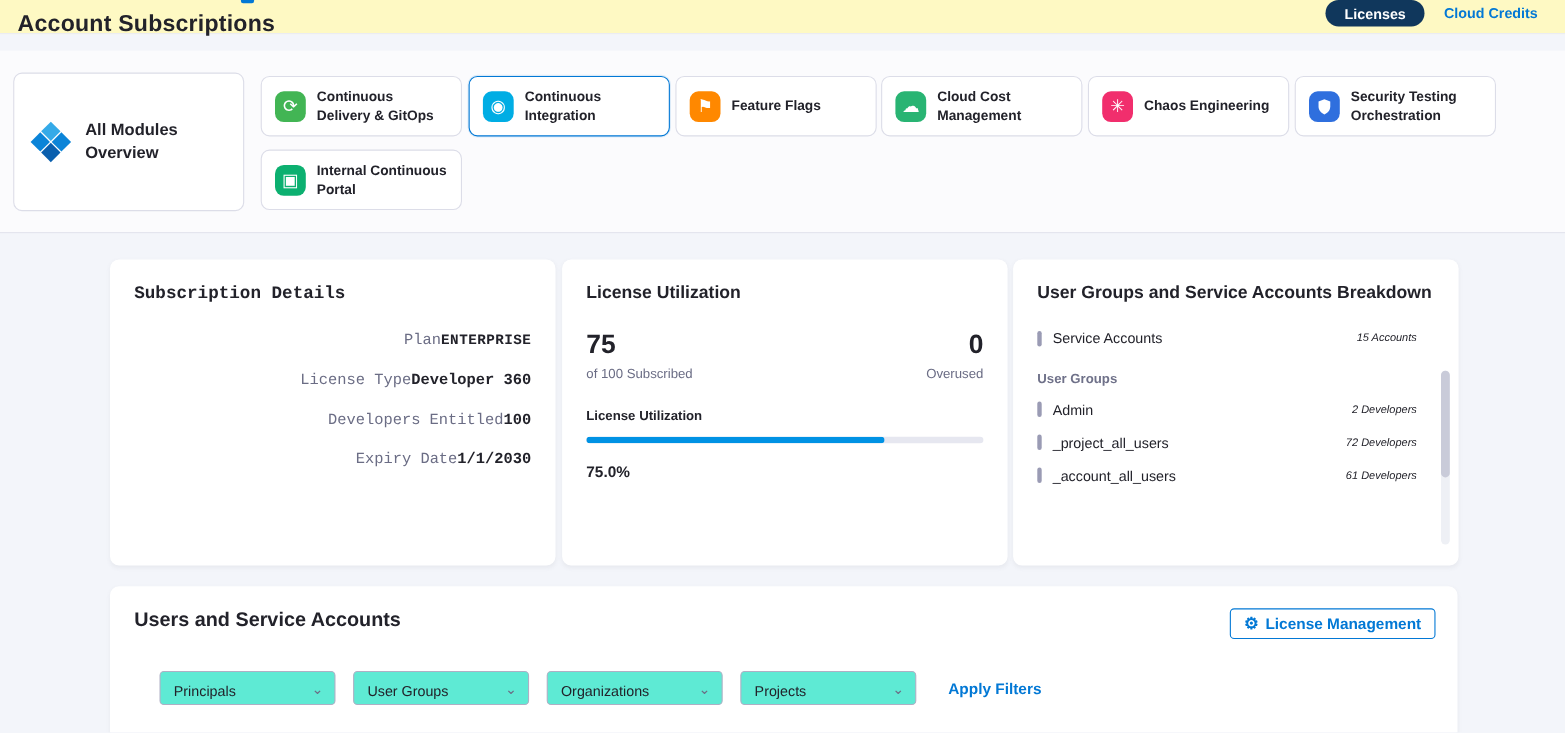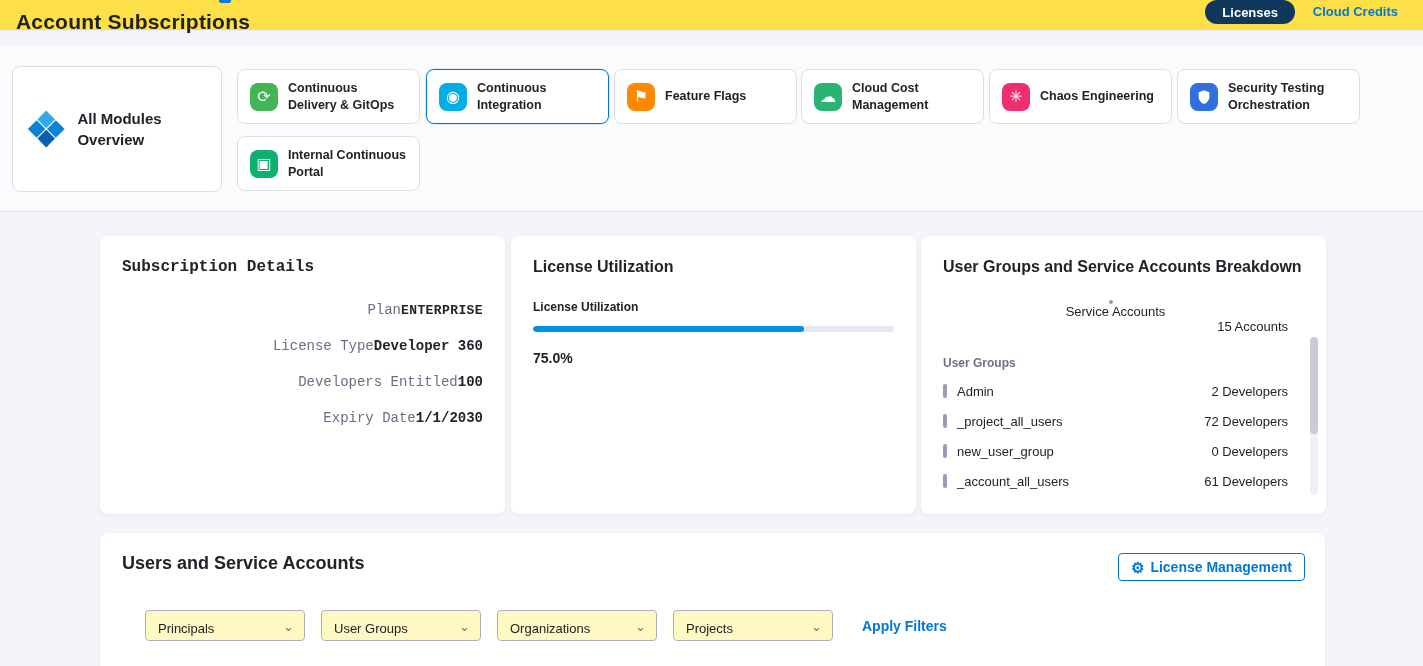--- a/index.html
+++ b/index.html
@@ -4,21 +4,21 @@
 <style>
   * { margin:0; padding:0; box-sizing:border-box; }
   html,body { background:#f3f5fa; }
   .page {
     position:relative; width:1423px; height:666px; overflow:hidden;
     background:#f3f5fa;
     font-family:"Liberation Sans","DejaVu Sans",sans-serif;
     color:#22222a;
   }
   
-  .topbar { position:absolute; top:0; left:0; right:0; height:31px; background:#fde047; border-bottom:1px solid #ebecf2; z-index:5; }
+  .topbar { position:absolute; top:0; left:0; right:0; height:31px; background:#fef9c3; border-bottom:1px solid #ebecf2; z-index:5; }
   .page-title { position:absolute; left:16px; top:10px; font-size:21px; font-weight:bold; letter-spacing:.2px; }
   .clipped-link-fragment { position:absolute; left:219px; top:0; width:12px; height:3px; background:#0278d5; border-radius:0 0 2px 2px; }
   .licenses-pill { position:absolute; right:128px; top:0; height:24px; padding:0 17px; border-radius:13px; color:#ffffff; font-size:13px; font-weight:bold; display:flex; align-items:center; cursor:pointer; }
   .cloud-credits { position:absolute; right:25px; top:4px; color:#0278d5; font-size:13px; font-weight:bold; cursor:pointer; }
 
   
   .module-strip { position:absolute; top:46px; left:0; right:0; height:166px; background:#fbfbfd; border-bottom:1px solid #e2e3ed; z-index:4; }
   .overview-card { position:absolute; left:12px; top:20px; width:210px; height:126px; background:#fff; border:1px solid #dcdde8; border-radius:8px; display:flex; align-items:center; gap:12px; padding:0 14px; cursor:pointer; }
   .overview-label { font-size:15px; font-weight:bold; line-height:1.4; }
   .module-card { position:absolute; width:183px; height:55px; background:#fff; border:1px solid #dcdde8; border-radius:8px; display:flex; align-items:center; gap:10px; padding:0 12px; cursor:pointer; }
@@ -40,35 +40,35 @@
   .lu-top { display:flex; justify-content:space-between; margin-top:24px; }
   .lu-big { font-size:24px; font-weight:bold; }
   .lu-cap { font-size:12px; color:#6b6d85; margin-top:5px; }
   .lu-right { text-align:right; }
   .lu-bar-label { margin-top:24px; font-size:12px; font-weight:bold; }
   .lu-track { margin-top:12px; height:6px; background:#e6e7f0; border-radius:3px; position:relative; overflow:hidden; }
   .lu-fill { position:absolute; left:0; top:0; bottom:0; border-radius:3px; }
   .lu-pct { margin-top:18px; font-size:14px; font-weight:bold; }
 
   .sa-row, .ug-row { display:flex; align-items:center; font-size:13px; padding-right:16px; }
-  .sa-row { margin-top:24px;flex-direction:column; }
+  .sa-row { margin-top:24px; }
   .ug-row { margin-top:12px; height:18px; }
   .bar-glyph { width:4px; height:14px; border-radius:2px; background:#9a9bb4; margin-right:10px; flex:0 0 4px; }
-  .row-value { margin-left:auto; font-size:13px; }
+  .row-value { margin-left:auto; font-size:10px;font-style:italic; }
   .ug-header { margin-top:22px; font-size:12px; font-weight:bold; color:#6f7189; }
   .scrollbar { position:absolute; right:8px; top:101px; width:8px; height:158px; background:#eef0f5; border-radius:4px; }
   .scroll-thumb { position:absolute; left:0; top:0; width:8px; height:97px; background:#c9cbd9; border-radius:4px; cursor:pointer; }
 
   
   .bottom-card { position:absolute; left:100px; top:533px; width:1225px; height:170px; background:#fff; border-radius:8px; box-shadow:0 2px 4px rgba(96,97,112,.08); }
   .section-title { position:absolute; left:22px; top:20px; font-size:18px; font-weight:bold; }
   .lm-button { position:absolute; right:20px; top:20px; height:28px; border:1px solid #0278d5; border-radius:4px; background:#fff; color:#0278d5; font-size:14px; font-weight:600; display:flex; align-items:center; gap:6px; padding:0 12px; cursor:pointer; }
   .gear { font-size:15px; line-height:1; }
   .filters { position:absolute; left:45px; top:77px; display:flex; align-items:center; gap:16px; }
-  .select { width:160px; height:31px; background:#fef9c3; border:1px solid #aeafc4; border-radius:4px; display:flex; align-items:center; justify-content:space-between; padding:5px 10px 0 12px; font-size:13px; cursor:pointer; }
+  .select { width:160px; height:31px; background:#5eead4; border:1px solid #aeafc4; border-radius:4px; display:flex; align-items:center; justify-content:space-between; padding:5px 10px 0 12px; font-size:13px; cursor:pointer; }
   .chevron { color:#6b6d85; font-size:13px; line-height:1; margin-top:-4px; }
   .apply-filters { margin-left:13px; color:#0278d5; font-size:14px; font-weight:bold; cursor:pointer; }
 </style>
 </head>
 <body>
 
 <div class="page">
 
   <div class="topbar">
     <div class="page-title">Account Subscriptions</div>
@@ -147,20 +147,30 @@
       </div>
       <div class="detail-row">
         <span class="detail-label">Expiry Date</span>
         <span class="detail-value">1/1/2030</span>
       </div>
     </div>
   </div>
 
   <div class="card" style="left:511px; width:405px;">
     <div class="card-title">License Utilization</div>
+    <div class="lu-top">
+      <div>
+        <div class="lu-big">75</div>
+        <div class="lu-cap">of 100 Subscribed</div>
+      </div>
+      <div class="lu-right">
+        <div class="lu-big">0</div>
+        <div class="lu-cap">Overused</div>
+      </div>
+    </div>
     <div class="lu-bar-label">License Utilization</div>
     <div class="lu-track">
       <div class="lu-fill" style="background: rgb(0, 146, 228); width: 75%;"></div>
     </div>
     <div class="lu-pct">75.0%</div>
   </div>
 
   <div class="card" style="left:921px; width:405px;">
     <div class="card-title">User Groups and Service Accounts Breakdown</div>
     <div class="sa-row">
@@ -172,25 +182,20 @@
 
     <div class="ug-row">
       <span class="bar-glyph"></span>
       <span>Admin</span>
       <span class="row-value">2 Developers</span>
     </div>
     <div class="ug-row">
       <span class="bar-glyph"></span>
       <span>_project_all_users</span>
       <span class="row-value">72 Developers</span>
-    </div>
-    <div class="ug-row">
-      <span class="bar-glyph"></span>
-      <span>new_user_group</span>
-      <span class="row-value">0 Developers</span>
     </div>
     <div class="ug-row">
       <span class="bar-glyph"></span>
       <span>_account_all_users</span>
       <span class="row-value">61 Developers</span>
     </div>
 
     <div class="scrollbar">
       <div class="scroll-thumb"></div>
     </div>

